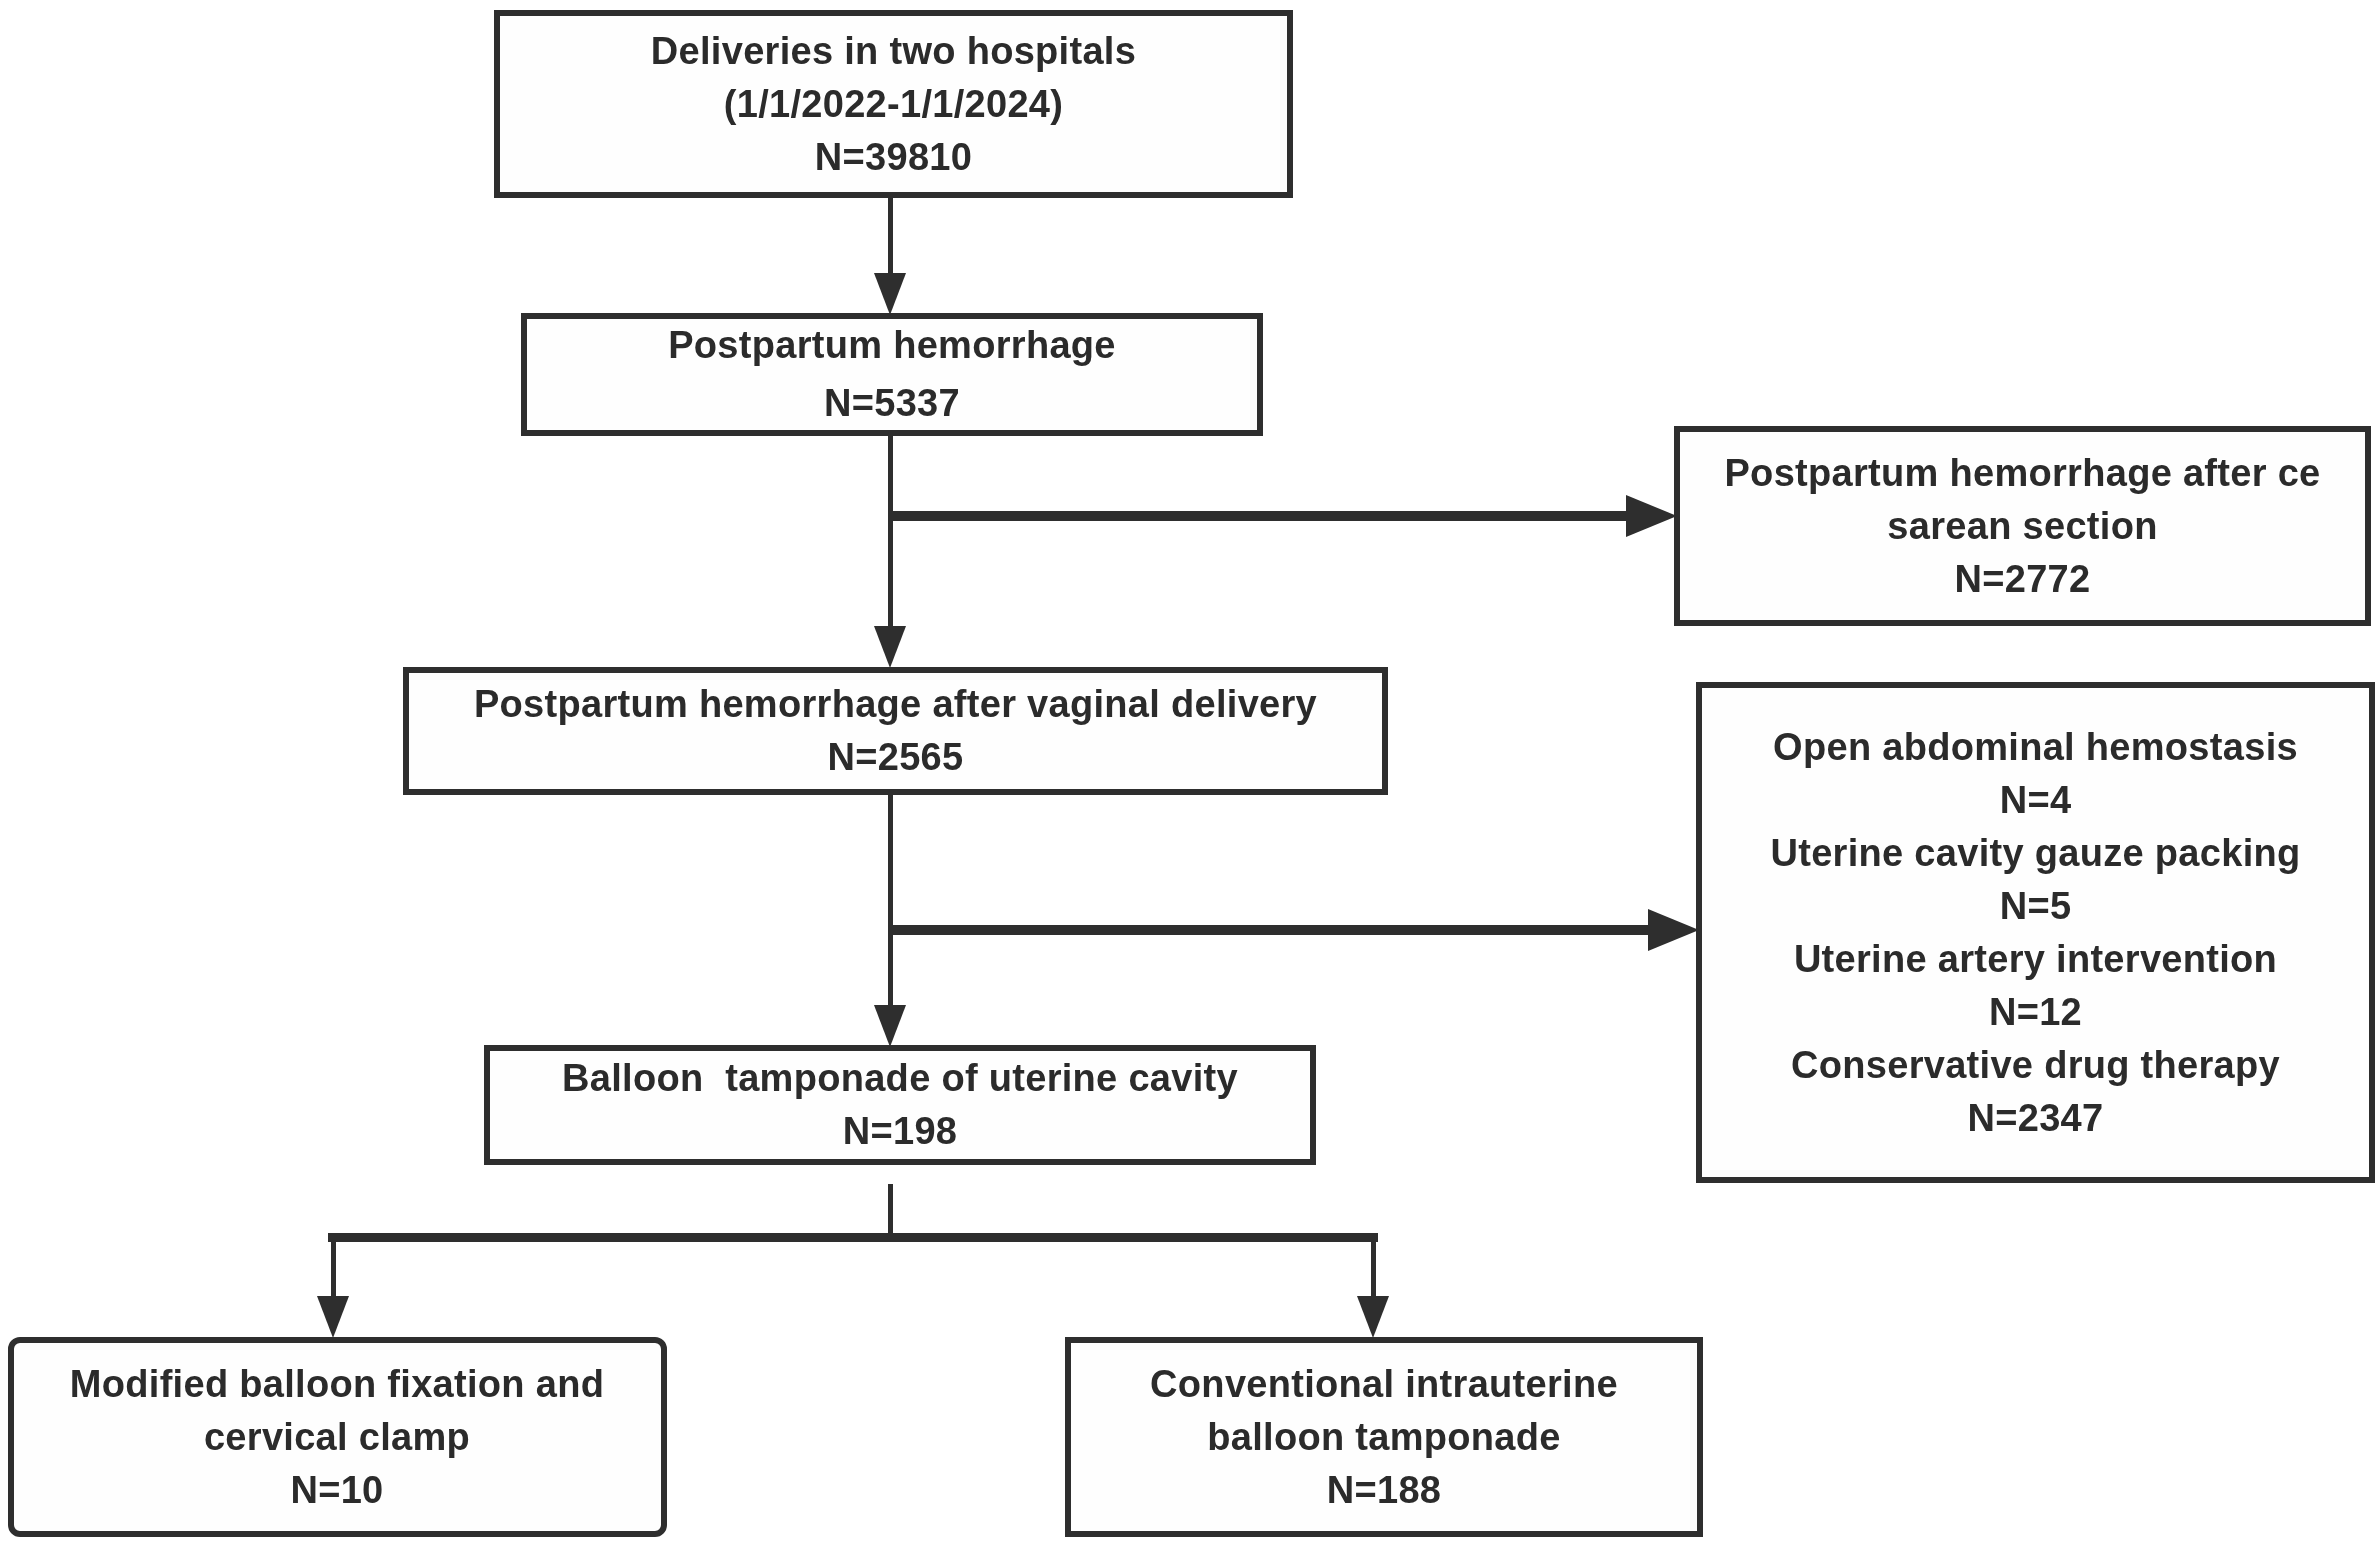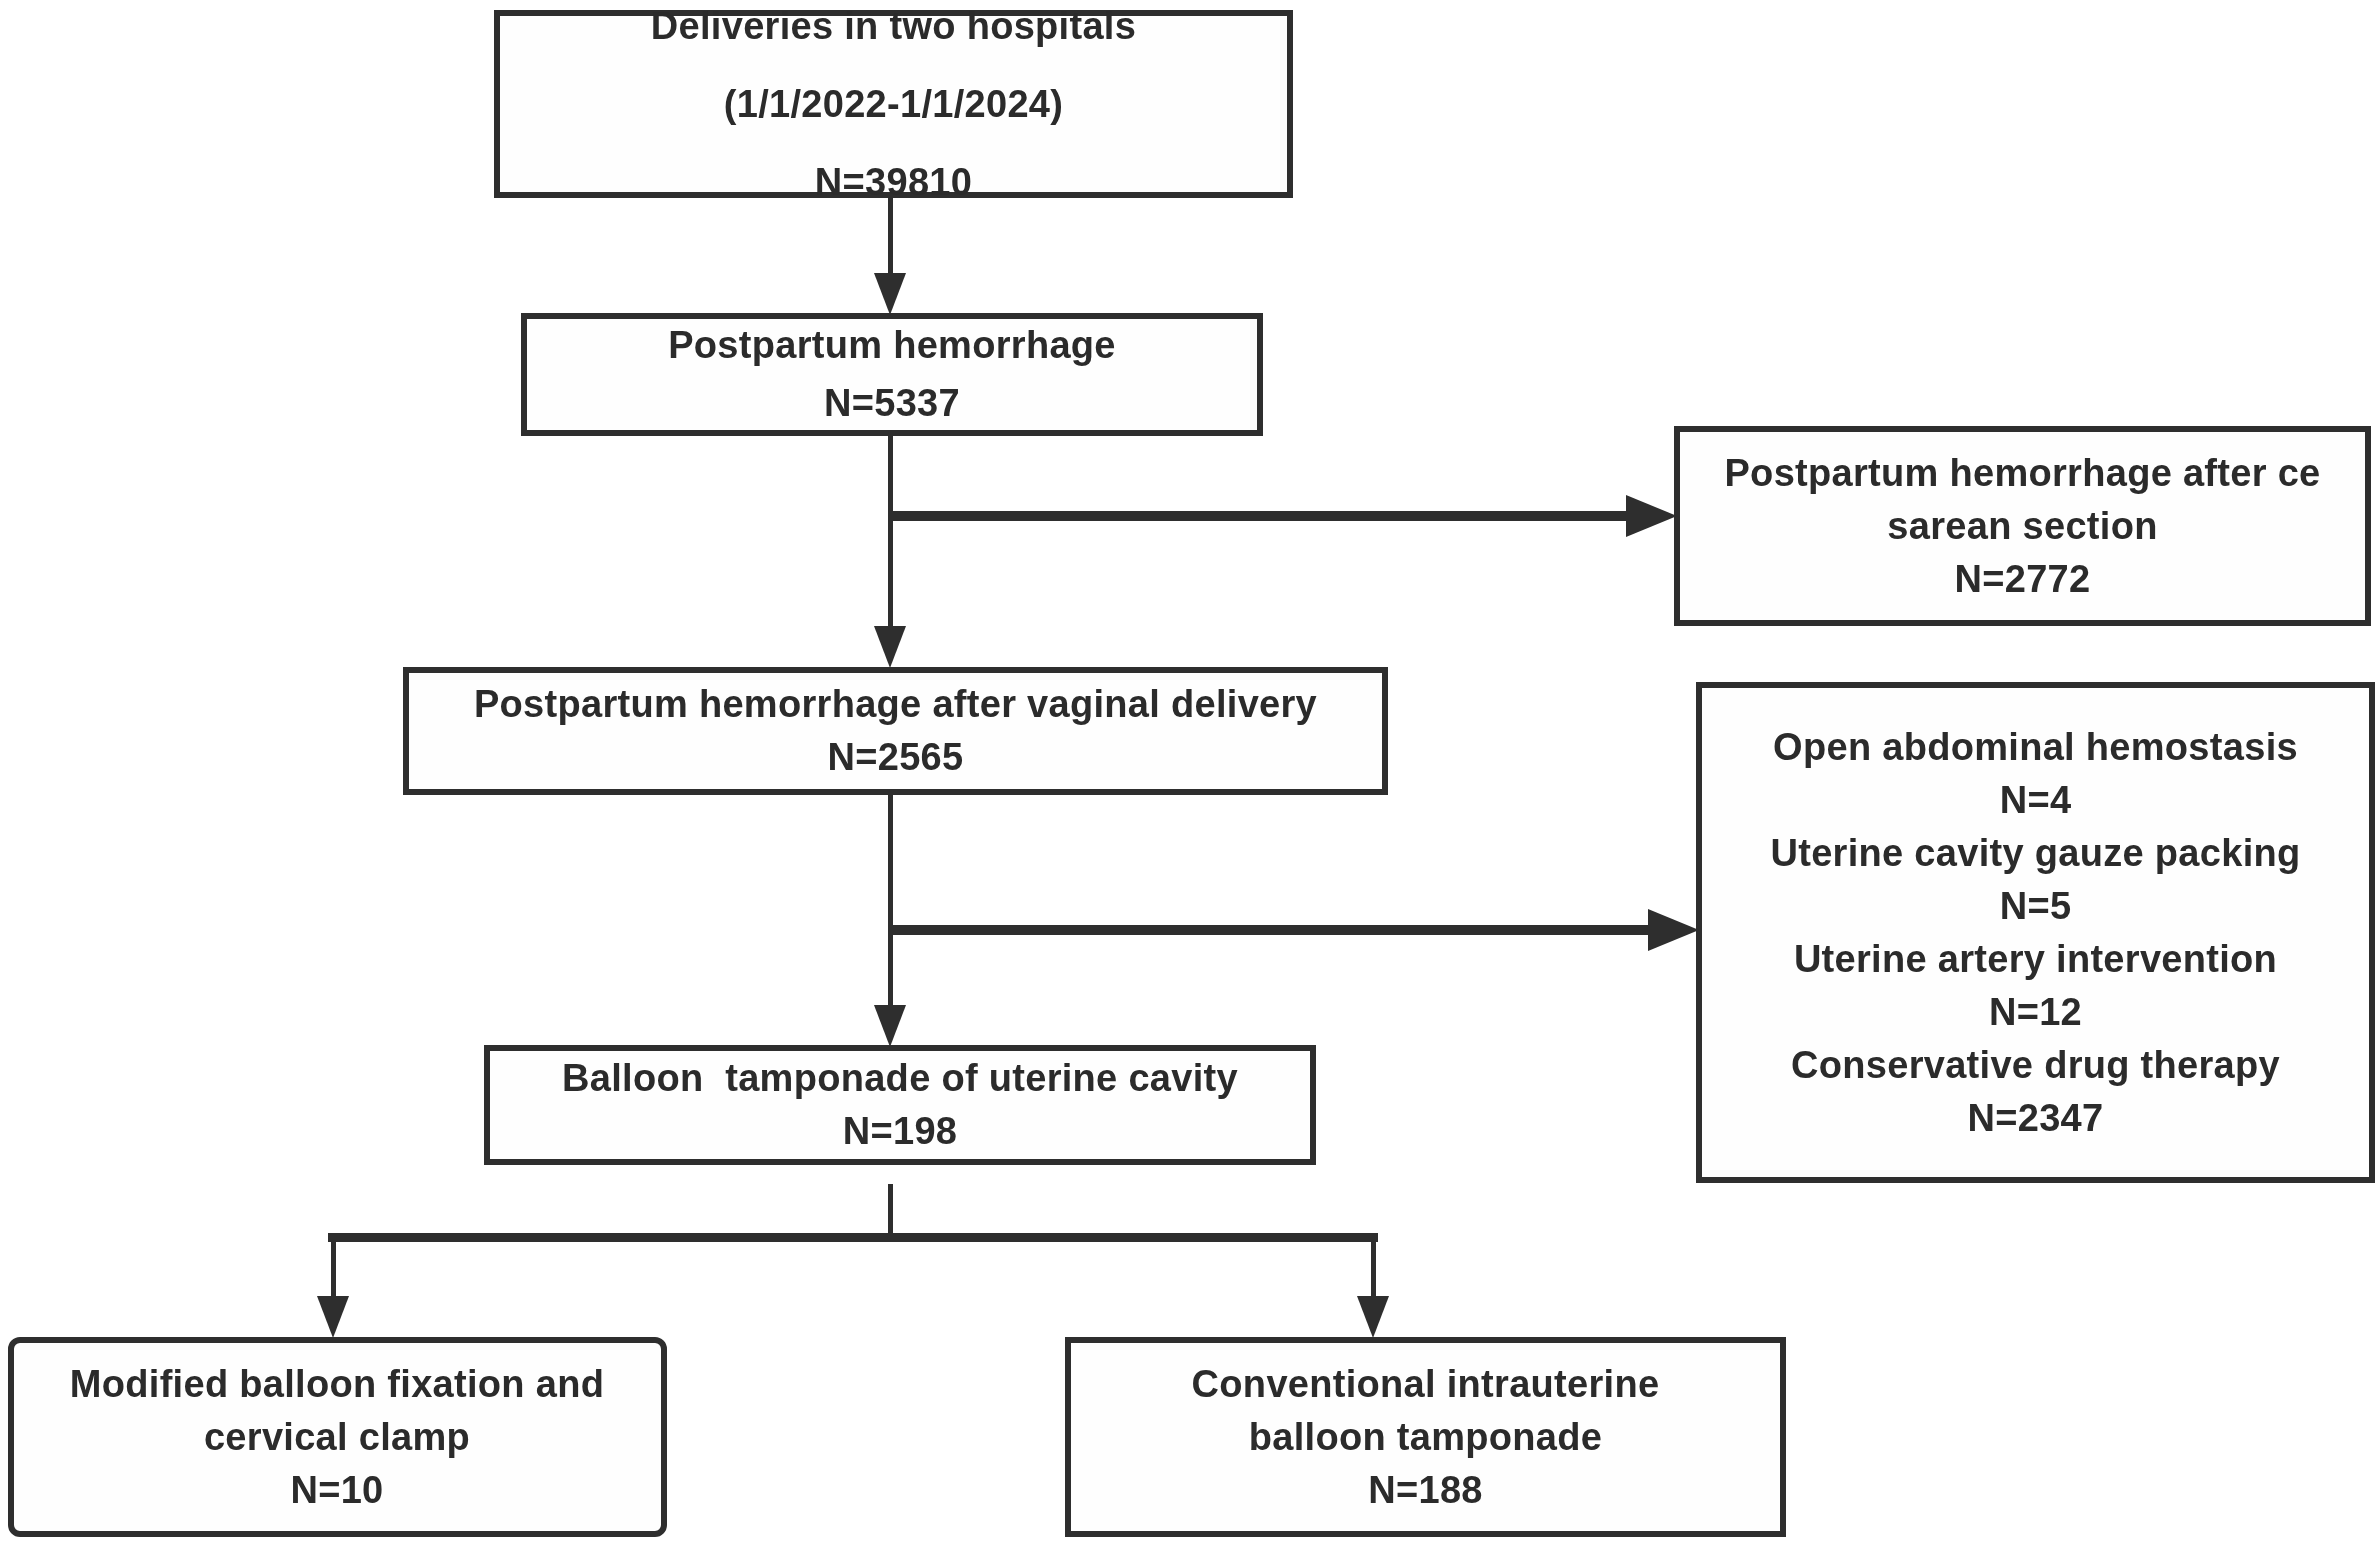--- a/index.html
+++ b/index.html
@@ -55,28 +55,28 @@
   .arrow-right {
     position: absolute;
     width: 0;
     height: 0;
     border-top: 21px solid transparent;
     border-bottom: 21px solid transparent;
     border-left: 51px solid #2e2e2e;
   }
 
   
-  #box-deliveries      { left: 494px;  top: 10px;   width: 799px; height: 188px; gap: 25px; }
+  #box-deliveries      { left: 494px;  top: 10px;   width: 799px; height: 188px; }
   #box-pph             { left: 521px; top: 313px;  width: 742px; height: 123px; justify-content: space-between; }
   #box-cesarean        { left: 1674px; top: 426px;  width: 697px; height: 200px; }
   #box-vaginal         { left: 403px;  top: 667px; width: 985px; height: 128px; }
   #box-other           { left: 1696px; top: 682px; width: 679px; height: 501px; }
   #box-balloon         { left: 484px;  top: 1045px; width: 832px; height: 120px; }
   #box-modified        { left: 7.5px;   top: 1337px; width: 659px; height: 200px; border-radius: 12px; }
-  #box-conventional    { left: 1065px; top: 1337px; width: 721px; height: 200px; }
+  #box-conventional    { left: 1065px; top: 1337px; width: 638px; height: 200px; }
 
   
   #v-deliveries-pph        { left: 888px; top: 197px;  height: 80px; }
   #a-deliveries-pph        { left: 874px; top: 273px; }
   #v-pph-vaginal           { left: 888px; top: 435px;  height: 194px; }
   #a-pph-vaginal           { left: 874px; top: 626px; }
   #h-branch-cesarean       { left: 890px; top: 511px; width: 742px; }
   #a-branch-cesarean       { left: 1626px; top: 495px; }
   #v-vaginal-balloon       { left: 888px; top: 793px; height: 214px; }
   #a-vaginal-balloon       { left: 874px; top: 1005px; }

